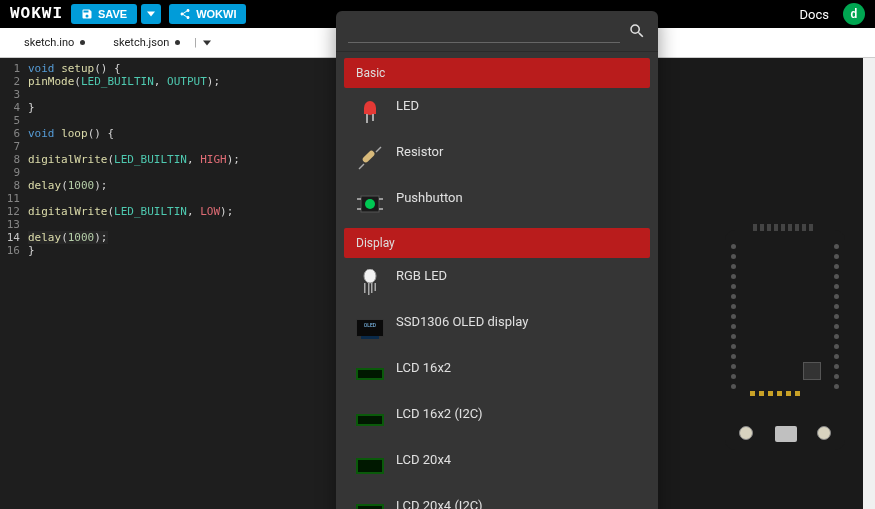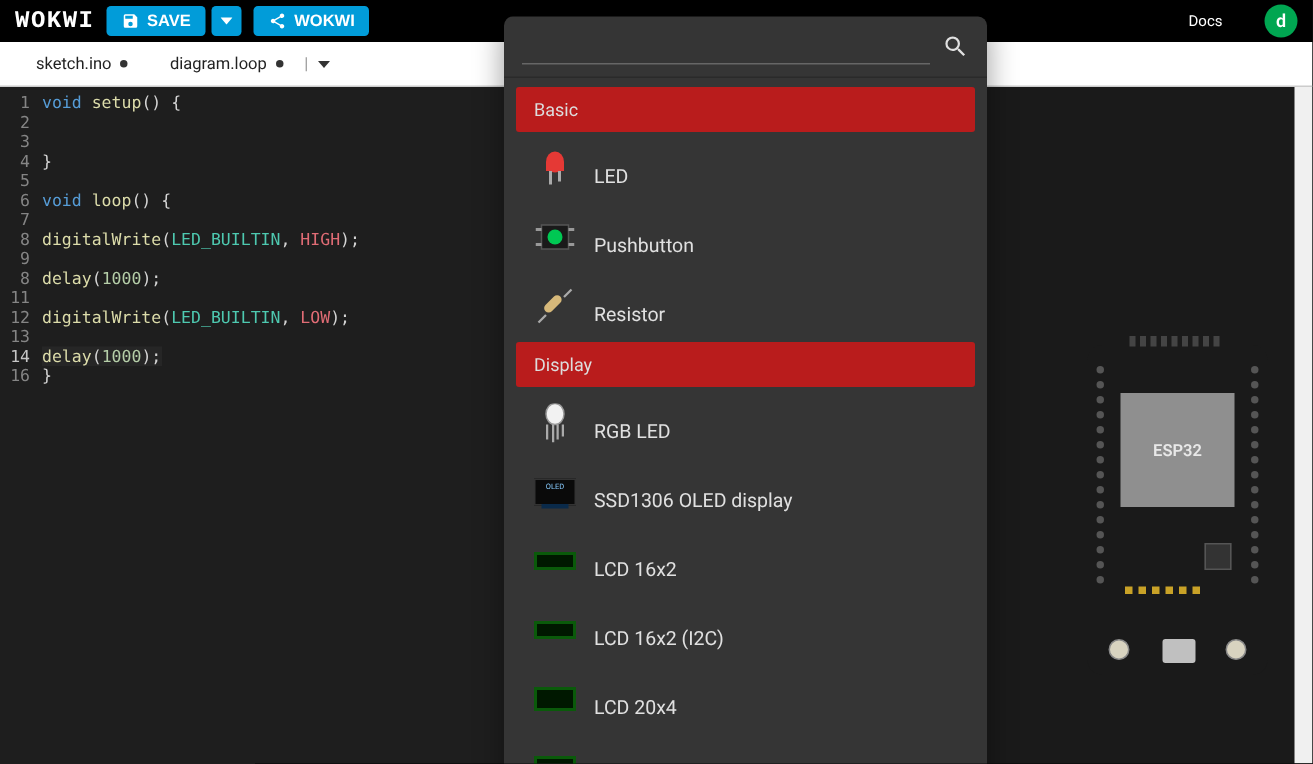--- a/index.html
+++ b/index.html
@@ -3,21 +3,21 @@
 <meta charset="utf-8">
 <style>
 *{margin:0;padding:0;box-sizing:border-box}
 body{font-family:-apple-system,BlinkMacSystemFont,"Segoe UI",Roboto,sans-serif;background:#000;color:#fff;width:875px;height:509px;overflow:hidden;font-size:13px}
 .header{display:flex;align-items:center;padding:5px 10px;background:#000;height:28px}
 .logo{font-family:Liberation Mono, monospace;font-weight:bold;font-size:16px;letter-spacing:1px;margin-right:8px}
 .btn{display:inline-flex;align-items:center;background:#019cd9;color:#fff;border:none;padding:3px 10px;border-radius:3px;font-size:11px;font-weight:600;cursor:pointer;margin-right:4px;height:20px}
 .btn svg{margin-right:5px}
 .btn-drop{background:#019cd9;padding:3px 6px;border-radius:3px;margin-right:8px;height:20px;display:inline-flex;align-items:center;cursor:pointer}
 .spacer{flex:1}
-.docs{font-size:10px;margin-right:28px;cursor:pointer}
+.docs{font-size:13px;margin-right:14px;cursor:pointer}
 .avatar{width:22px;height:22px;border-radius:50%;background:#00a651;display:flex;align-items:center;justify-content:center;font-size:12px;font-weight:600;cursor:pointer}
 .tabs{display:flex;align-items:center;background:#fff;color:#222;height:30px;padding:0 10px;border-bottom:1px solid #ccc}
 .tab{display:flex;align-items:center;padding:0 14px;font-size:11px;cursor:pointer;height:100%}
 .tab .dot{width:5px;height:5px;border-radius:50%;background:#333;margin-left:6px}
 .tabsep{color:#999;font-size:11px}
 .main{display:flex;height:calc(100% - 58px);position:relative}
 .editor{width:336px;background:#1e1e1e;font-family:Consolas,Monaco,monospace;font-size:11px;line-height:13px;padding-top:4px;overflow:hidden}
 .line{display:flex}
 .lnum{width:28px;text-align:right;color:#858585;padding-right:8px;user-select:none;flex-shrink:0}
 .lnum.cur{color:#c6c6c6}
@@ -31,21 +31,21 @@
 .k-pun{color:#d4d4d4}
 .canvaswrap{flex:1;background:#1a1a1a;position:relative;overflow:hidden}
 .scrolltrack{position:absolute;right:-2px;top:0;bottom:0;width:14px;background:#f0f0f0}
 .picker{position:absolute;left:336px;top:-47px;width:322px;height:556px;background:#353535;color:#e0e0e0;border-radius:6px;z-index:10;display:flex;flex-direction:column;overflow:hidden;box-shadow:0 4px 20px rgba(0,0,0,0.4)}
 .picker-search{display:flex;align-items:center;padding:8px 12px;border-bottom:1px solid #2a2a2a}
 .picker-search input{flex:1;background:transparent;border:none;border-bottom:1px solid #666;color:#fff;outline:none;font-size:13px;padding:4px 0}
 .picker-search svg{margin-left:8px;cursor:pointer}
 .picker-body{flex:1;overflow-y:auto;padding:4px}
 .picker-body::-webkit-scrollbar{display:none}
 .cat{background:#b91c1c;color:#ddd;font-size:12px;padding:8px 12px;border-radius:2px;margin:2px 4px}
-.part{display:flex;align-items:flex-end;padding:8px 12px;cursor:pointer;font-size:13px;border-radius:2px;margin:2px 4px}
+.part{display:flex;align-items:flex-start;padding:8px 12px;cursor:pointer;font-size:13px;border-radius:2px;margin:2px 4px}
 .pic{width:28px;height:28px;display:flex;align-items:center;justify-content:center;margin-right:12px;flex-shrink:0}
 .board{position:absolute;right:30px;top:172px;width:120px;height:220px;background:#1a1a1a;border-radius:10px}
 .chip{position:absolute;top:32px;left:22px;width:76px;height:76px;background:#8f8f8f;display:flex;align-items:center;justify-content:center;font-size:11px;font-weight:600;color:#e8e8e8}
 .ant{position:absolute;top:-6px;left:28px;display:flex;gap:3px}
 .ant span{width:4px;height:7px;background:#444}
 .pins{position:absolute;top:14px;display:flex;flex-direction:column;gap:5px}
 .pins.l{left:6px}
 .pins.r{right:6px}
 .pins span{width:5px;height:5px;border-radius:50%;background:#555}
 .bpads{position:absolute;bottom:54px;left:25px;display:flex;gap:4px}
@@ -85,39 +85,40 @@
   <div class="docs">Docs</div>
   <div class="avatar">d</div>
 </div>
 
 <div class="tabs">
   <div class="tab">
       <span>sketch.ino</span>
       <span class="dot"></span>
     </div>
   <div class="tab">
-      <span>diagram.loop</span>
+      <span>sketch.json</span>
       <span class="dot"></span>
     </div>
   <span class="tabsep">|</span>
   <div class="tab" style="padding:0 6px">
     <svg width="8" height="6" viewBox="0 0 10 6" fill="#333">
         <path d="M0 0l5 6 5-6z"></path>
       </svg>
   </div>
 </div>
 
 <div class="main">
   <div class="editor" id="editor">
       <div class="line">
         <div class="lnum">1</div>
         <div class="code"><span class="k-blue">void </span><span class="k-yel">setup</span><span class="k-pun">() {</span></div>
       </div>
       <div class="line">
         <div class="lnum">2</div>
+        <div class="code"><span class="k-yel">pinMode</span><span class="k-pun">(</span><span class="k-teal">LED_BUILTIN</span><span class="k-pun">, </span><span class="k-teal">OUTPUT</span><span class="k-pun">);</span></div>
       </div>
       <div class="line">
         <div class="lnum">3</div>
         <div class="code"></div>
       </div>
       <div class="line">
         <div class="lnum">4</div>
         <div class="code"><span class="k-pun">}</span></div>
       </div>
       <div class="line">
@@ -172,21 +173,20 @@
           <span></span>
           <span></span>
           <span></span>
           <span></span>
           <span></span>
           <span></span>
           <span></span>
           <span></span>
           <span></span>
         </div>
-      <div class="chip">ESP32</div>
       <div class="pins l">
           <span></span>
           <span></span>
           <span></span>
           <span></span>
           <span></span>
           <span></span>
           <span></span>
           <span></span>
           <span></span>
@@ -243,47 +243,47 @@
       <div class="part">
         <div class="pic">
             <svg width="18" height="24" viewBox="0 0 18 24">
               <ellipse cx="9" cy="8" rx="6" ry="7" fill="#e53935"></ellipse>
               <rect x="3" y="8" width="12" height="6" fill="#e53935"></rect>
               <rect x="5" y="14" width="2" height="9" fill="#aaa"></rect>
               <rect x="11" y="14" width="2" height="7" fill="#aaa"></rect>
             </svg>
           </div>
         <span>LED</span>
+      </div>
+
+      <div class="part">
+        <div class="pic">
+            <svg width="28" height="28" viewBox="0 0 28 28">
+              <line x1="3" y1="25" x2="8" y2="20" stroke="#aaa" stroke-width="1.5"></line>
+              <rect x="7" y="9" width="14" height="6" rx="3" fill="#d7b97a" transform="rotate(-45 14 14)"></rect>
+              <line x1="20" y1="8" x2="25" y2="3" stroke="#aaa" stroke-width="1.5"></line>
+            </svg>
+          </div>
+        <span>Resistor</span>
       </div>
 
       <div class="part">
         <div class="pic">
             <svg width="26" height="22" viewBox="0 0 26 22">
               <rect x="4" y="3" width="18" height="16" fill="#1a1a1a" stroke="#555"></rect>
               <circle cx="13" cy="11" r="5" fill="#00c853"></circle>
               <rect x="0" y="5" width="4" height="2" fill="#999"></rect>
               <rect x="0" y="15" width="4" height="2" fill="#999"></rect>
               <rect x="22" y="5" width="4" height="2" fill="#999"></rect>
               <rect x="22" y="15" width="4" height="2" fill="#999"></rect>
             </svg>
           </div>
         <span>Pushbutton</span>
       </div>
 
-      <div class="part">
-        <div class="pic">
-            <svg width="28" height="28" viewBox="0 0 28 28">
-              <line x1="3" y1="25" x2="8" y2="20" stroke="#aaa" stroke-width="1.5"></line>
-              <rect x="7" y="9" width="14" height="6" rx="3" fill="#d7b97a" transform="rotate(-45 14 14)"></rect>
-              <line x1="20" y1="8" x2="25" y2="3" stroke="#aaa" stroke-width="1.5"></line>
-            </svg>
-          </div>
-        <span>Resistor</span>
-      </div>
-
       <div class="cat">Display</div>
 
       <div class="part">
         <div class="pic">
             <svg width="18" height="26" viewBox="0 0 18 26">
               <ellipse cx="9" cy="7" rx="6" ry="7" fill="#f2f2f2" stroke="#999"></ellipse>
               <rect x="3" y="14" width="1.5" height="10" fill="#aaa"></rect>
               <rect x="7" y="14" width="1.5" height="12" fill="#aaa"></rect>
               <rect x="10" y="14" width="1.5" height="10" fill="#aaa"></rect>
               <rect x="13.5" y="14" width="1.5" height="8" fill="#aaa"></rect>

